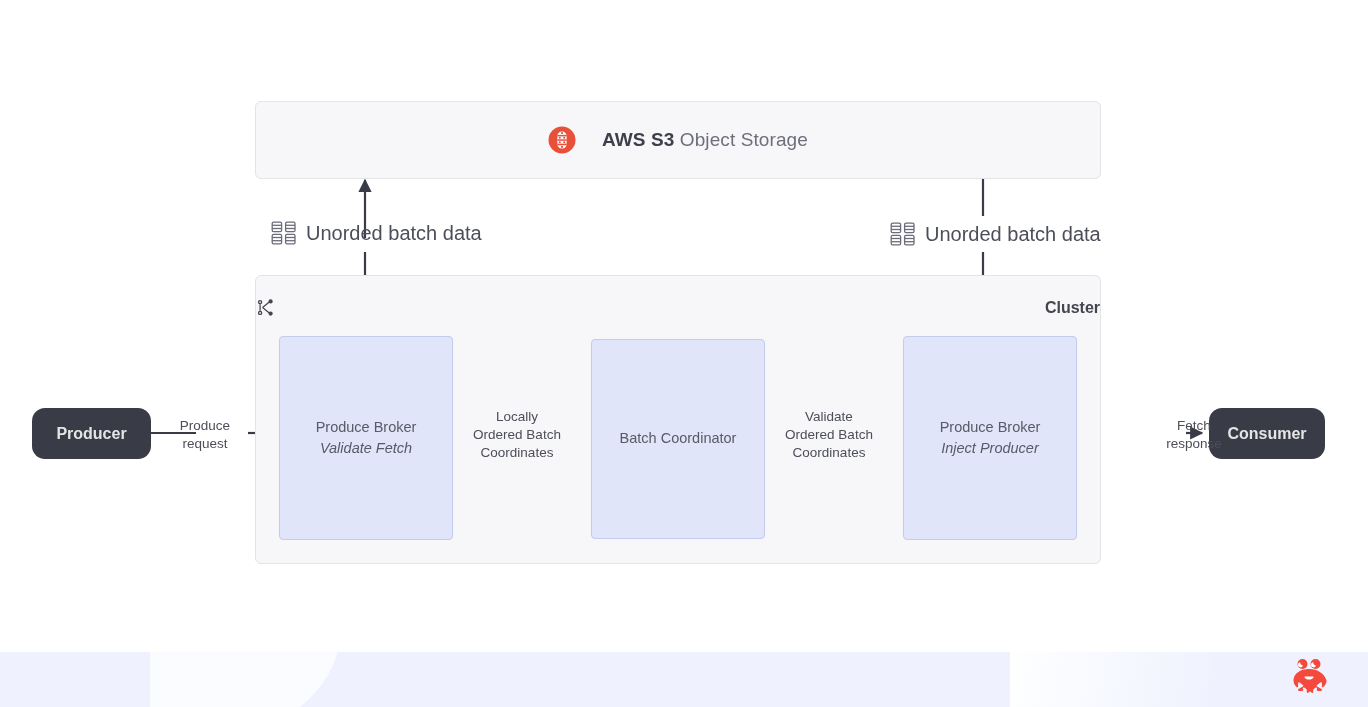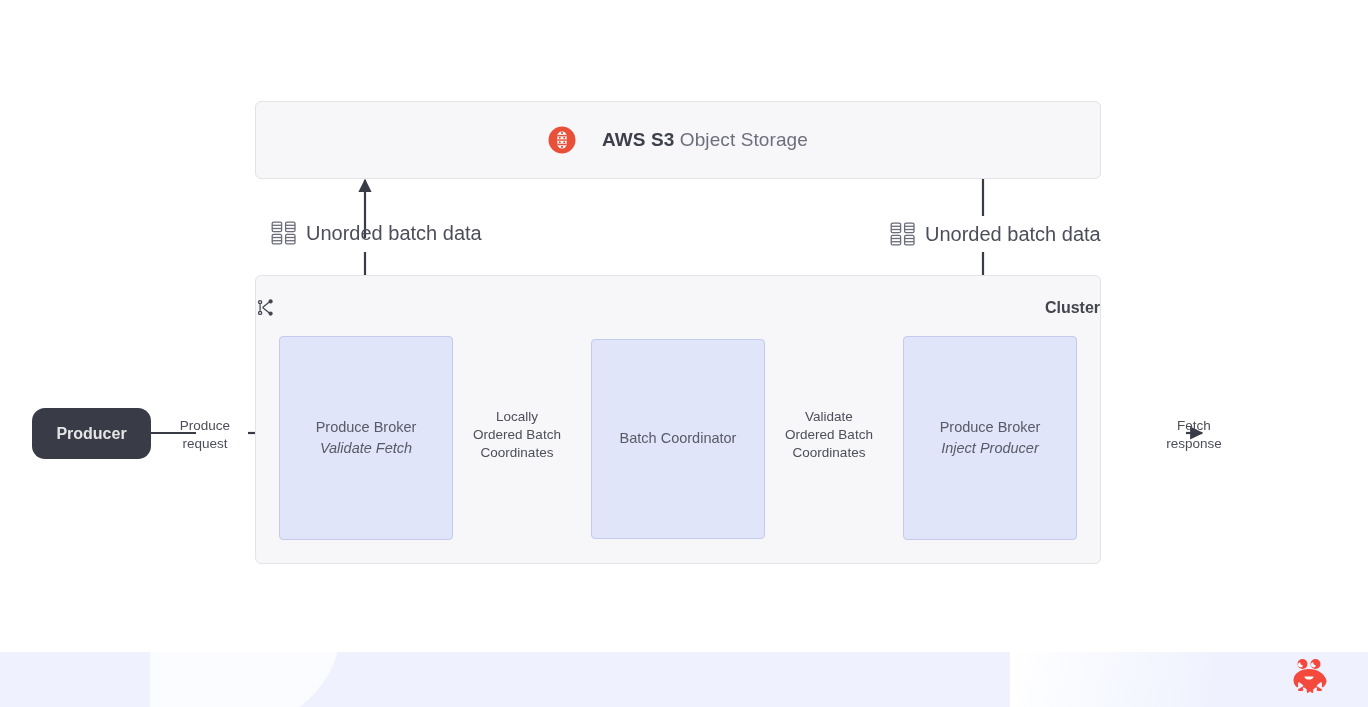--- a/index.html
+++ b/index.html
@@ -373,20 +373,23 @@
 
   <div class="node" id="node-produce-broker-2">
     <div class="n-title">Produce Broker</div>
     <div class="n-sub">Inject Producer</div>
   </div>
 
   <div class="endpoint" id="endpoint-producer">
     <span>Producer</span>
   </div>
 
+  <div class="endpoint" id="endpoint-consumer">
+    <span>Consumer</span>
+  </div>
 
   <div class="edge-label" id="label-produce-request">Produce
 request</div>
   <div class="edge-label" id="label-locally">Locally
 Ordered Batch
 Coordinates</div>
   <div class="edge-label" id="label-globaly">Validate
 Ordered Batch
 Coordinates</div>
   <div class="edge-label" id="label-fetch-response">Fetch

